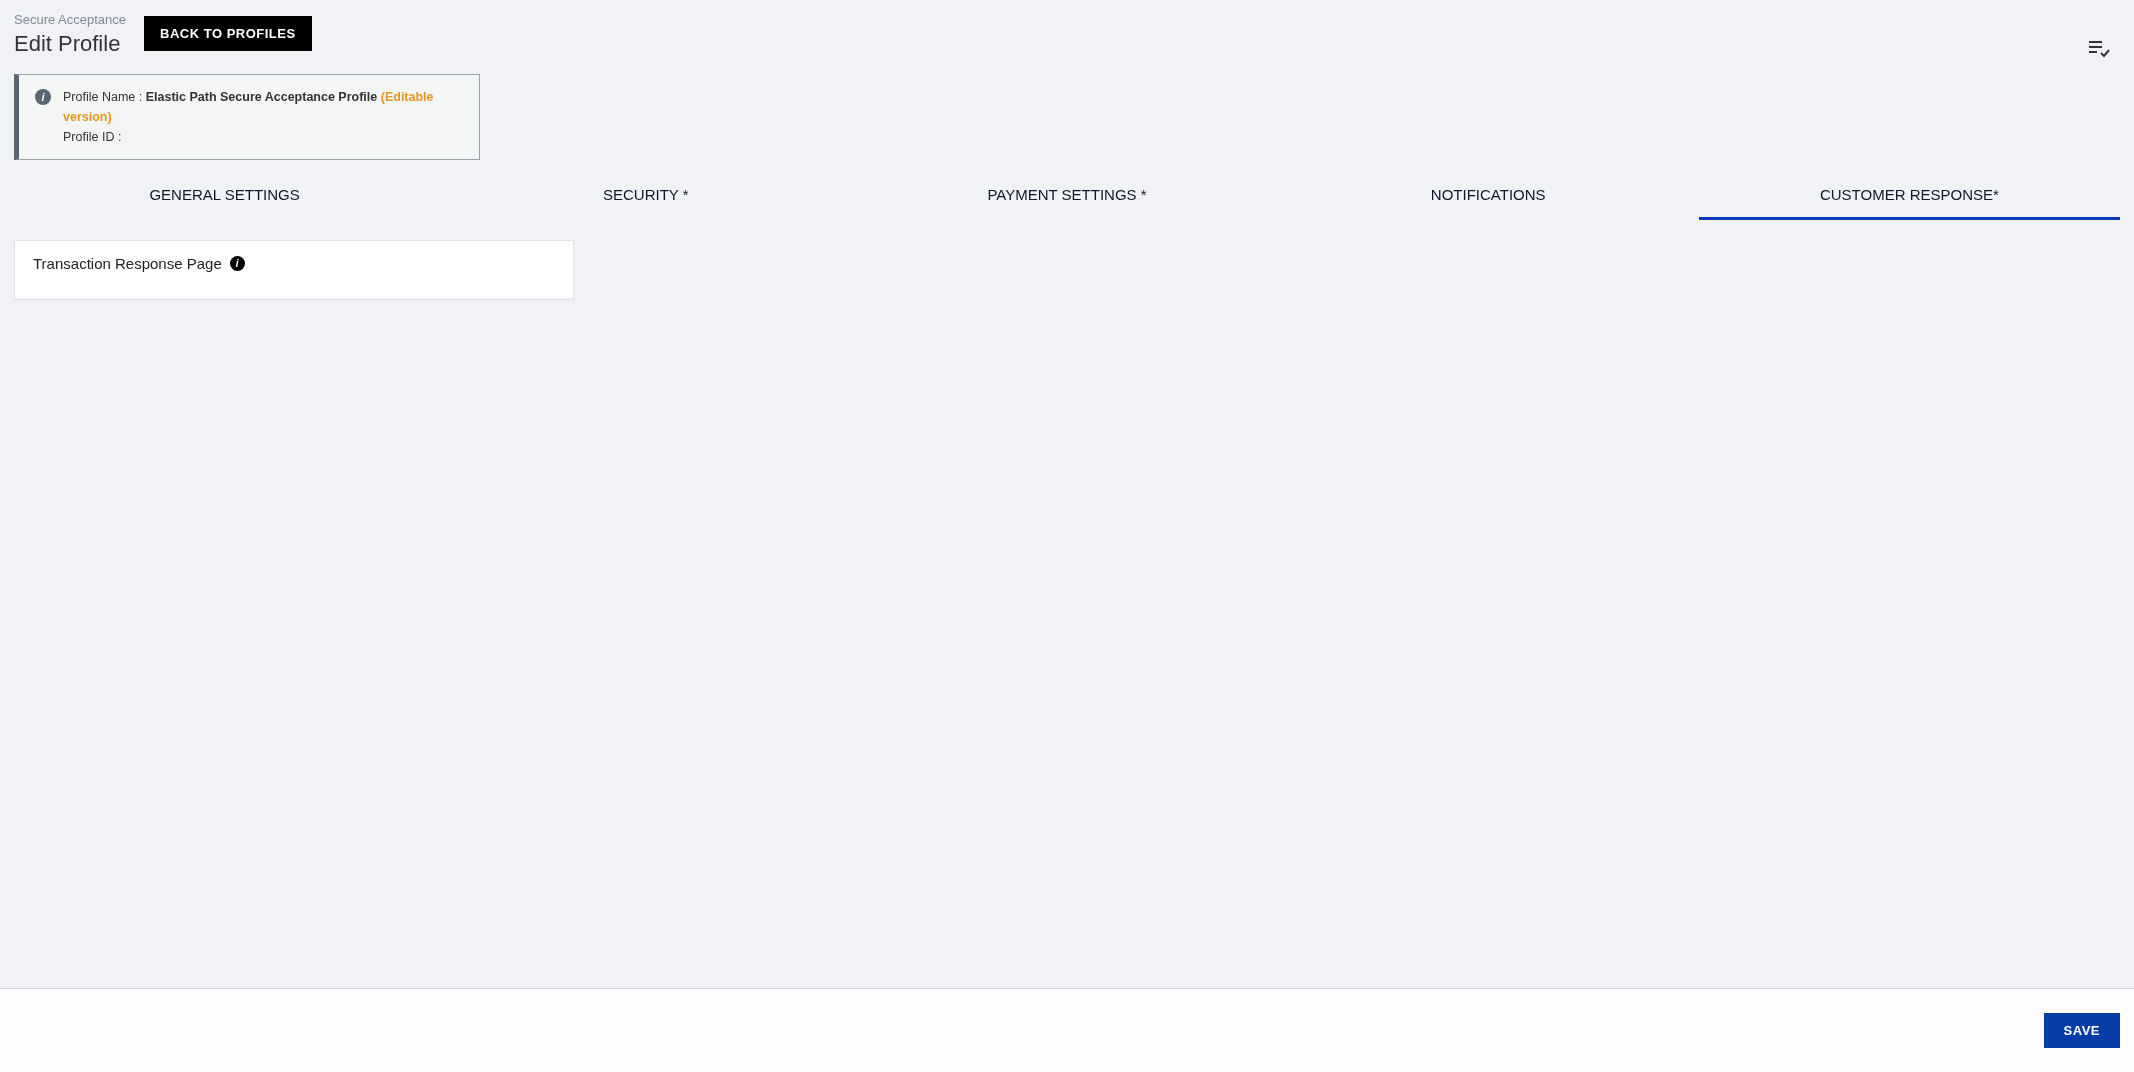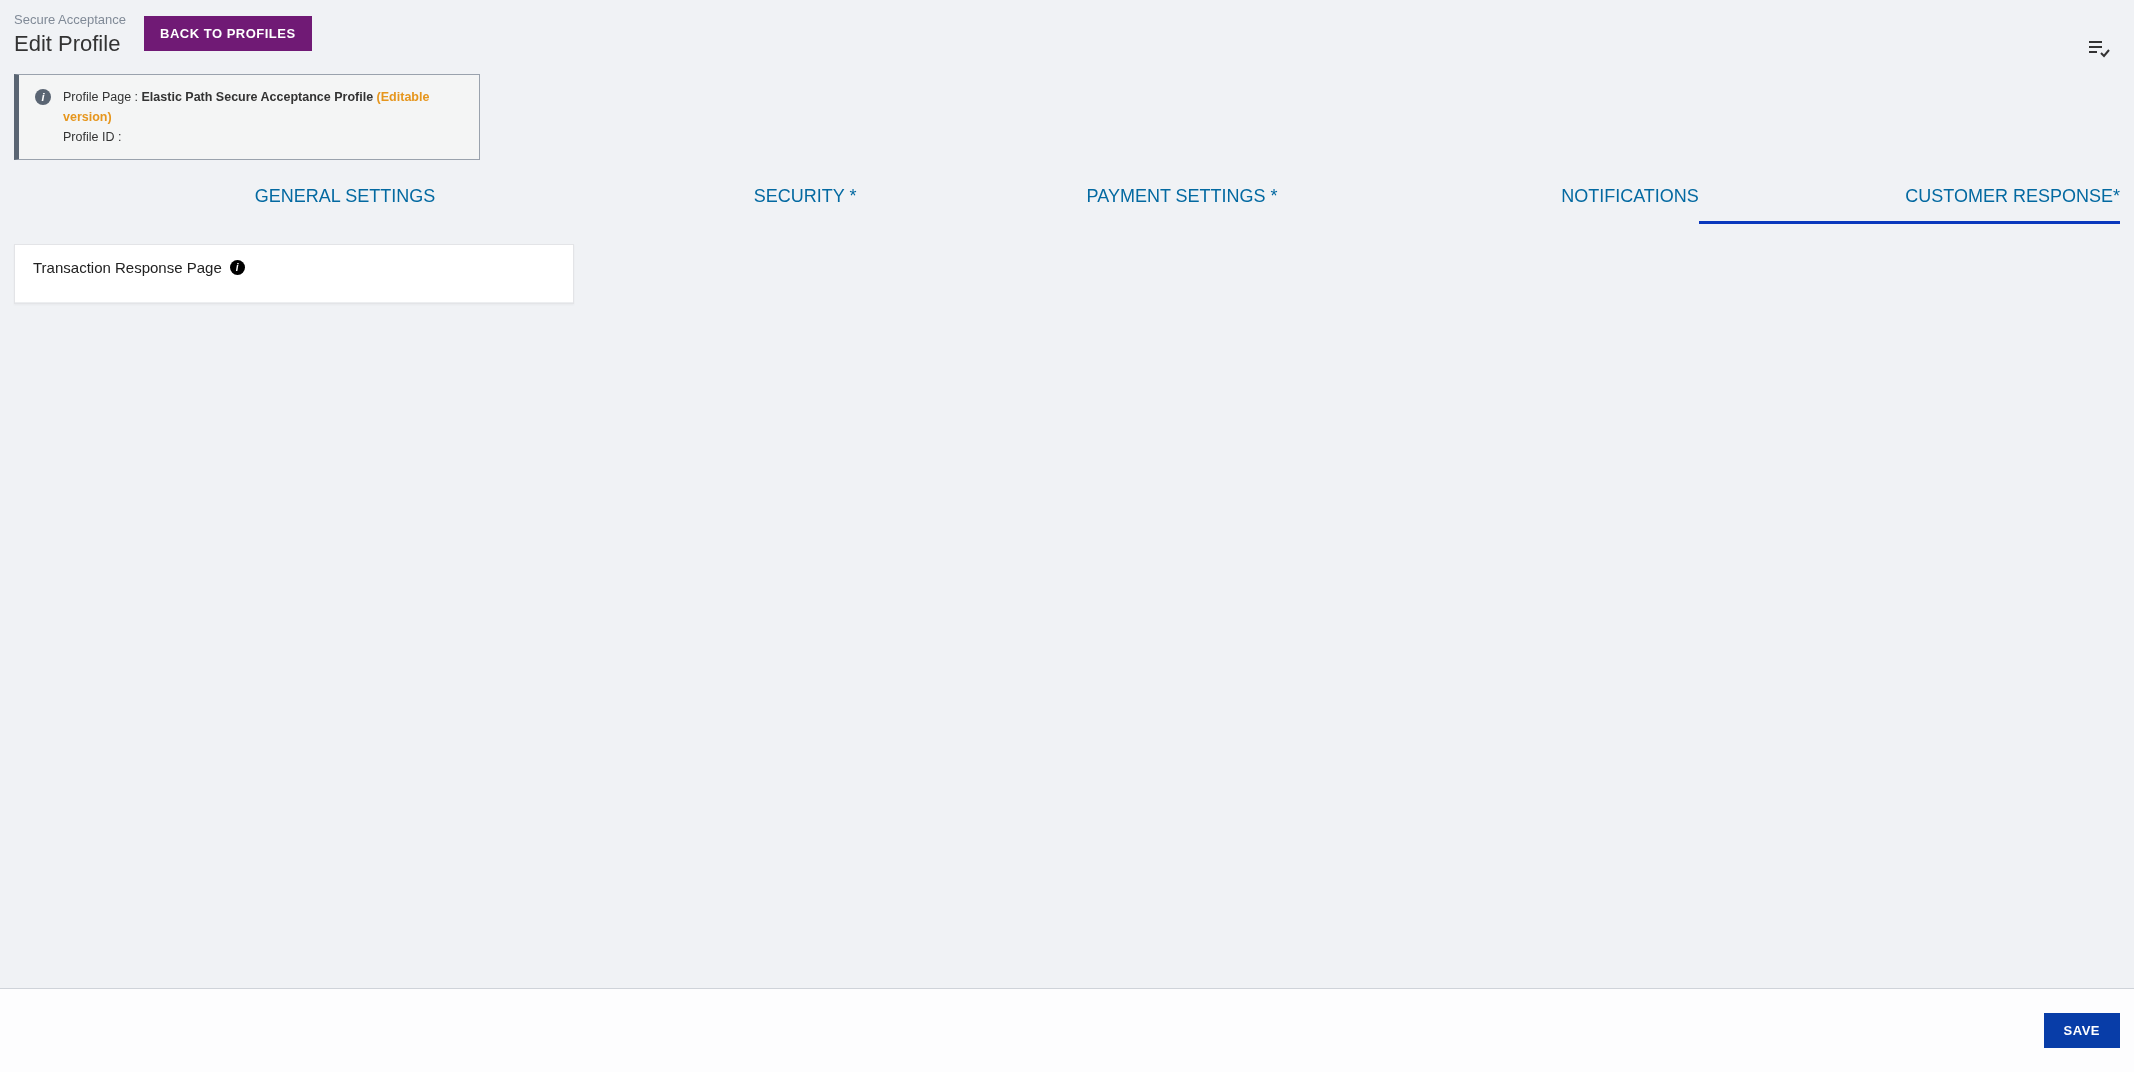--- a/index.html
+++ b/index.html
@@ -36,21 +36,21 @@
       color: #808a97;
       font-size: 13px;
       margin-bottom: 4px;
     }
     .page-title {
       font-size: 22px;
       font-weight: 400;
       color: #333;
     }
     .btn-primary {
-      background: #701a75;
+      background: #000000;
       color: #fff;
       border: none;
       padding: 10px 16px;
       font-size: 13px;
       font-weight: 600;
       letter-spacing: 0.5px;
       cursor: pointer;
       margin-top: 4px;
     }
     .playlist-icon {
@@ -101,25 +101,25 @@
       color: #e6961d;
       font-weight: 700;
     }
     .tabs-row {
       display: flex;
       width: 100%;
       margin-top: 14px;
     }
     .tab {
       flex: 1;
-      text-align: right;
+      text-align: center;
       padding: 12px 0 14px 0;
-      font-size: 18px;
+      font-size: 15px;
       font-weight: 500;
-      color: #0369a1;
+      color: #0f172a;
       cursor: pointer;
       border-bottom: 3px solid transparent;
     }
     .tab.active {
       border-bottom: 3px solid #0a38bd;
     }
     .card {
       background: #fff;
       border: 1px solid #e3e4e7;
       width: 560px;
@@ -213,21 +213,21 @@
         <line x1="3" y1="16" x2="11" y2="16"></line>
         <polyline points="15,17 18,20 23,14"></polyline>
       </svg>
     </div>
   </div>
 
   <div class="info-panel">
     <div class="info-icon">i</div>
     <div class="info-content">
       <div>
-        <span>Profile Page :</span>
+        <span>Profile Name :</span>
         <span class="bold">Elastic Path Secure Acceptance Profile</span>
         <span class="editable">(Editable version)</span>
       </div>
       <div>
         <span>Profile ID :</span>
         <span></span>
       </div>
     </div>
   </div>
 

